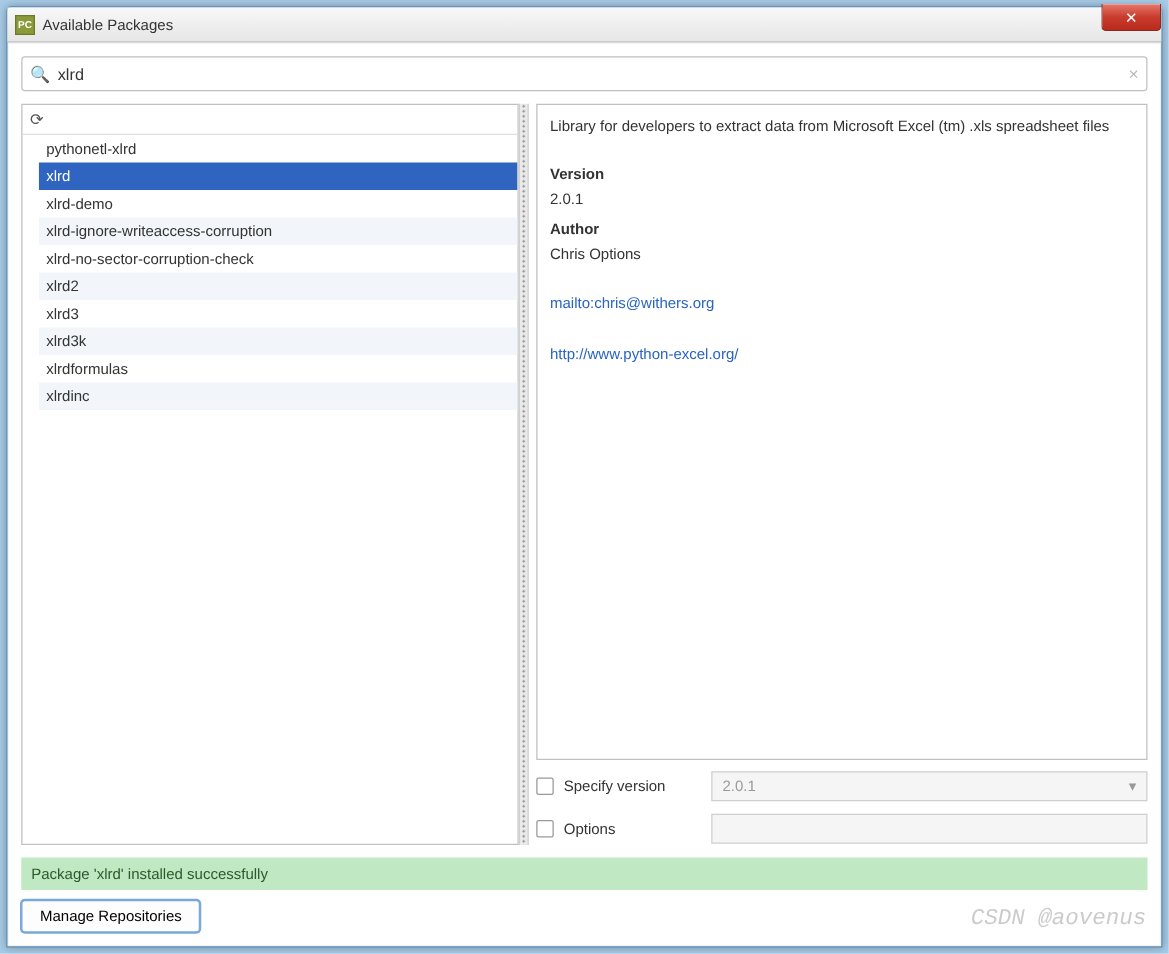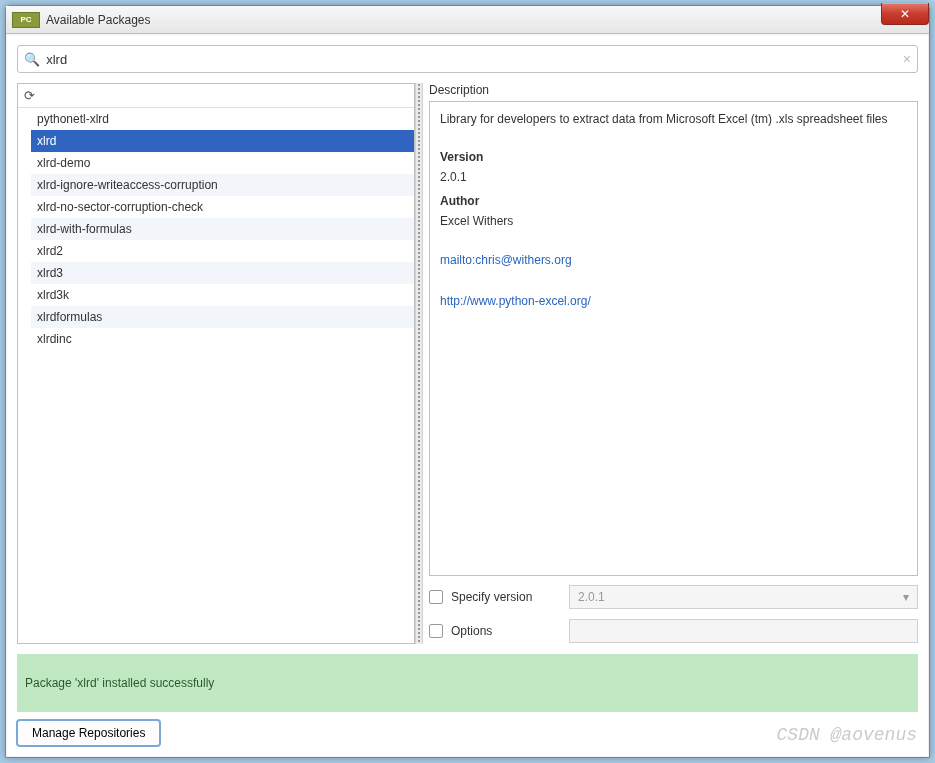--- a/index.html
+++ b/index.html
@@ -28,21 +28,21 @@
     .titlebar {
       height: 28px;
       background: linear-gradient(to bottom, #f8f8f8 0%, #e6e6e6 100%);
       border-bottom: 1px solid #c0c0c0;
       display: flex;
       align-items: center;
       padding-left: 6px;
       position: relative;
     }
     .titlebar-icon {
-      width: 28px;
+      width: 16px;
       height: 16px;
       background: #8a9a3a;
       border: 1px solid #6a7a2a;
       display: inline-flex;
       align-items: center;
       justify-content: center;
       font-size: 8px;
       font-weight: bold;
       color: #fff;
       margin-right: 6px;
@@ -212,21 +212,21 @@
     }
     .options-input {
       flex: 1;
       height: 24px;
       border: 1px solid #d0d0d0;
       background: #f5f5f5;
     }
     .status-bar {
       margin-top: 10px;
       background: #c0e9c3;
-      padding: 22px 8px;
+      padding: 6px 8px;
       color: #2a5a2a;
       font-size: 12px;
     }
     .button-row {
       margin-top: 8px;
       display: flex;
       gap: 8px;
     }
     .btn {
       height: 26px;
@@ -282,39 +282,37 @@
       <div class="left-panel">
         <div class="refresh-row">
           <span class="refresh-icon">⟳</span>
         </div>
         <div class="package-list" id="package-list">
             <div class="package-item">pythonetl-xlrd</div>
             <div class="package-item selected">xlrd</div>
             <div class="package-item">xlrd-demo</div>
             <div class="package-item">xlrd-ignore-writeaccess-corruption</div>
             <div class="package-item">xlrd-no-sector-corruption-check</div>
-            <div class="package-item">xlrd-with-formulas</div>
             <div class="package-item">xlrd2</div>
             <div class="package-item">xlrd3</div>
             <div class="package-item">xlrd3k</div>
             <div class="package-item">xlrdformulas</div>
             <div class="package-item">xlrdinc</div>
           </div>
       </div>
 
       <div class="splitter"></div>
 
       <div class="right-panel">
-        <div class="desc-label">Description</div>
         <div class="desc-box">
           <div class="summary">Library for developers to extract data from Microsoft Excel (tm) .xls spreadsheet files</div>
           <div class="field-label">Version</div>
           <div class="field-value">2.0.1</div>
           <div class="field-label">Author</div>
-          <div class="field-value">Excel Withers</div>
+          <div class="field-value">Chris Options</div>
           <div id="links">
               <span class="link">mailto:chris@withers.org</span>
               <span class="link">http://www.python-excel.org/</span>
             </div>
         </div>
 
         <div class="options-row">
           <div class="checkbox"></div>
           <span class="options-label">Specify version</span>
           <div class="version-select">

